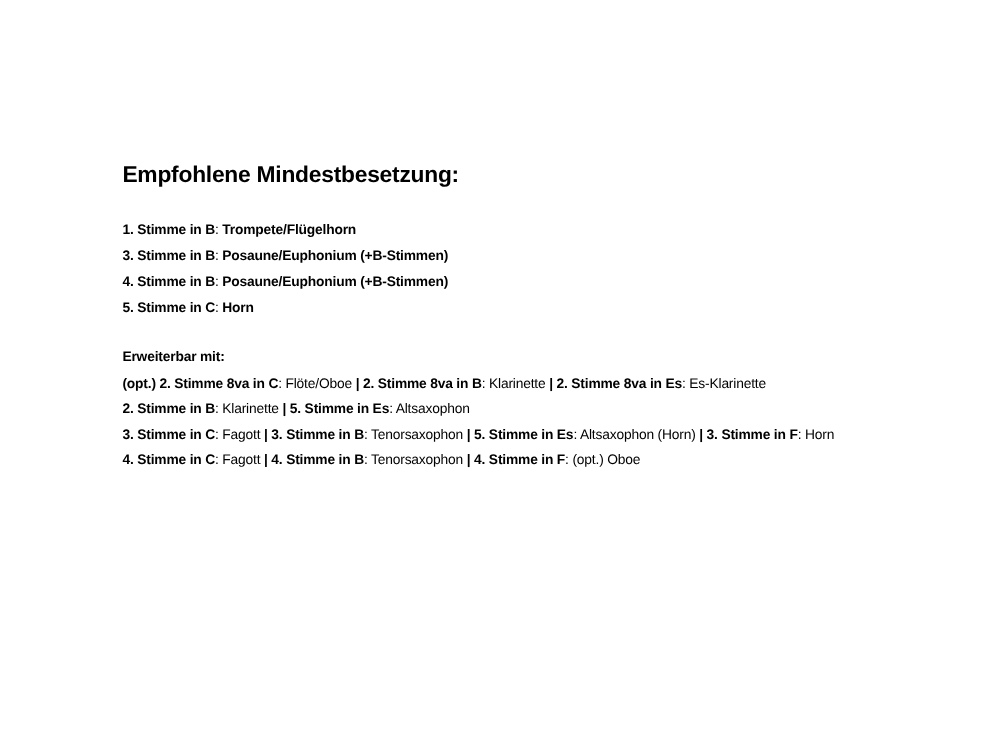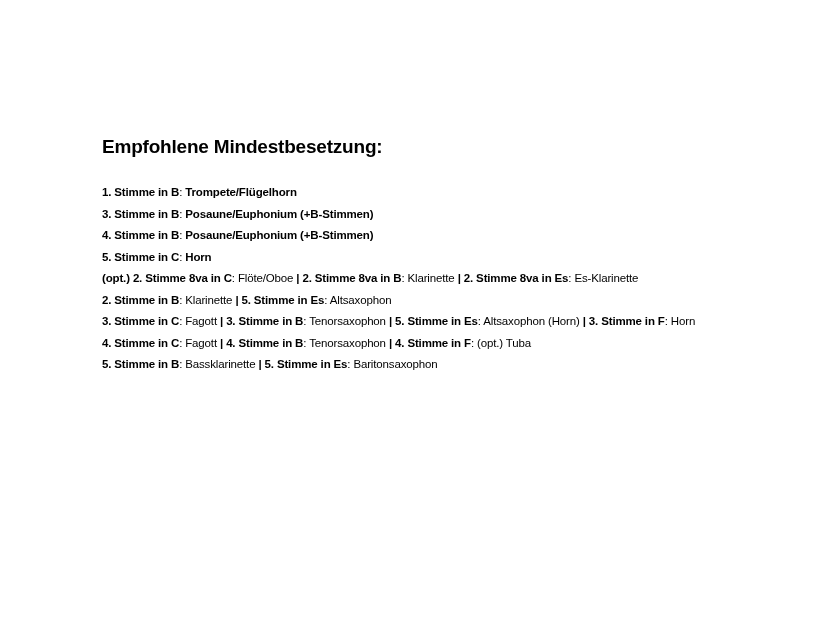--- a/index.html
+++ b/index.html
@@ -59,22 +59,22 @@
   <section class="section-min">
     <ul class="lines">
         <li><span class="b">1. Stimme in B</span><span>: </span><span class="b">Trompete/Flügelhorn</span></li>
         <li><span class="b">3. Stimme in B</span><span>: </span><span class="b">Posaune/Euphonium (+B-Stimmen)</span></li>
         <li><span class="b">4. Stimme in B</span><span>: </span><span class="b">Posaune/Euphonium (+B-Stimmen)</span></li>
         <li><span class="b">5. Stimme in C</span><span>: </span><span class="b">Horn</span></li>
       </ul>
   </section>
 
   <section class="section-erw">
+    <h2 class="sub-heading">Erweiterbar mit:</h2>
     <ul class="lines">
         <li><span class="b">(opt.) 2. Stimme 8va in C</span><span>: </span><span>Flöte/Oboe</span><span class="b"> | </span><span class="b">2. Stimme 8va in B</span><span>: </span><span>Klarinette</span><span class="b"> | </span><span class="b">2. Stimme 8va in Es</span><span>: </span><span>Es-Klarinette</span></li>
         <li><span class="b">2. Stimme in B</span><span>: </span><span>Klarinette</span><span class="b"> | </span><span class="b">5. Stimme in Es</span><span>: </span><span>Altsaxophon</span></li>
         <li><span class="b">3. Stimme in C</span><span>: </span><span>Fagott</span><span class="b"> | </span><span class="b">3. Stimme in B</span><span>: </span><span>Tenorsaxophon</span><span class="b"> | </span><span class="b">5. Stimme in Es</span><span>: </span><span>Altsaxophon (Horn)</span><span class="b"> | </span><span class="b">3. Stimme in F</span><span>: </span><span>Horn</span></li>
-        <li><span class="b">4. Stimme in C</span><span>: </span><span>Fagott</span><span class="b"> | </span><span class="b">4. Stimme in B</span><span>: </span><span>Tenorsaxophon</span><span class="b"> | </span><span class="b">4. Stimme in F</span><span>: </span><span>(opt.) Tuba</span></li>
-        <li><span class="b">5. Stimme in B</span><span>: </span><span>Bassklarinette</span><span class="b"> | </span><span class="b">5. Stimme in Es</span><span>: </span><span>Baritonsaxophon</span></li>
+        <li><span class="b">4. Stimme in C</span><span>: </span><span>Fagott</span><span class="b"> | </span><span class="b">4. Stimme in B</span><span>: </span><span>Tenorsaxophon</span><span class="b"> | </span><span class="b">4. Stimme in F</span><span>: </span><span>(opt.) Oboe</span></li>
       </ul>
   </section>
 
 </div>
 
 </body></html>

